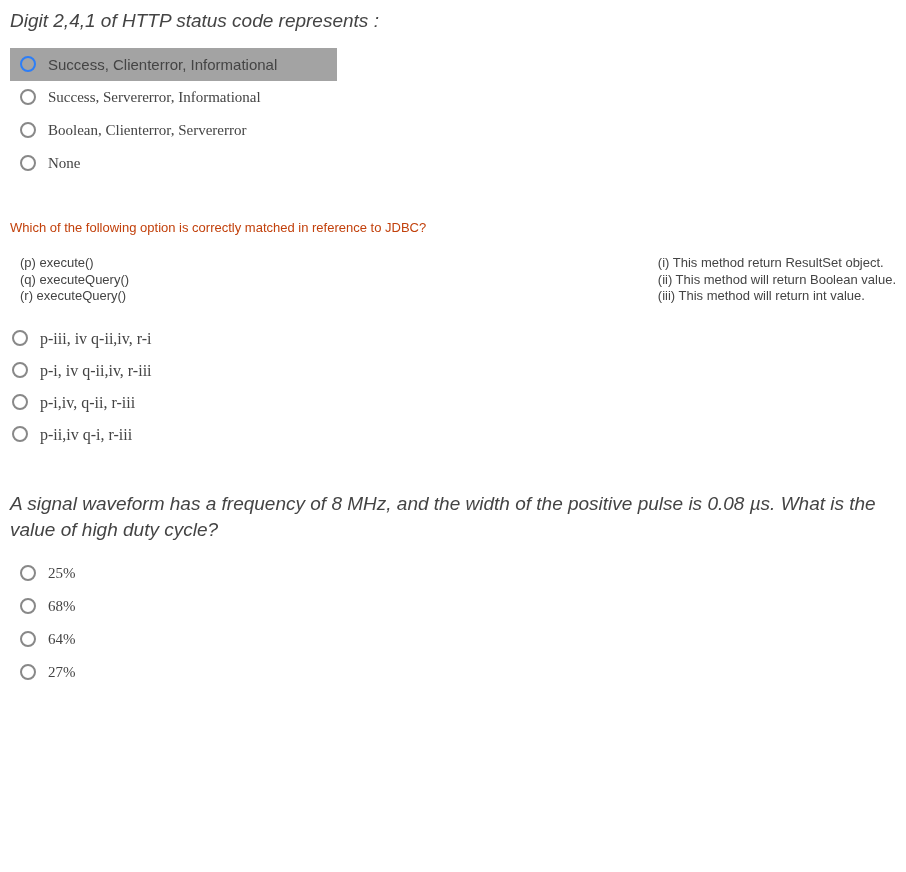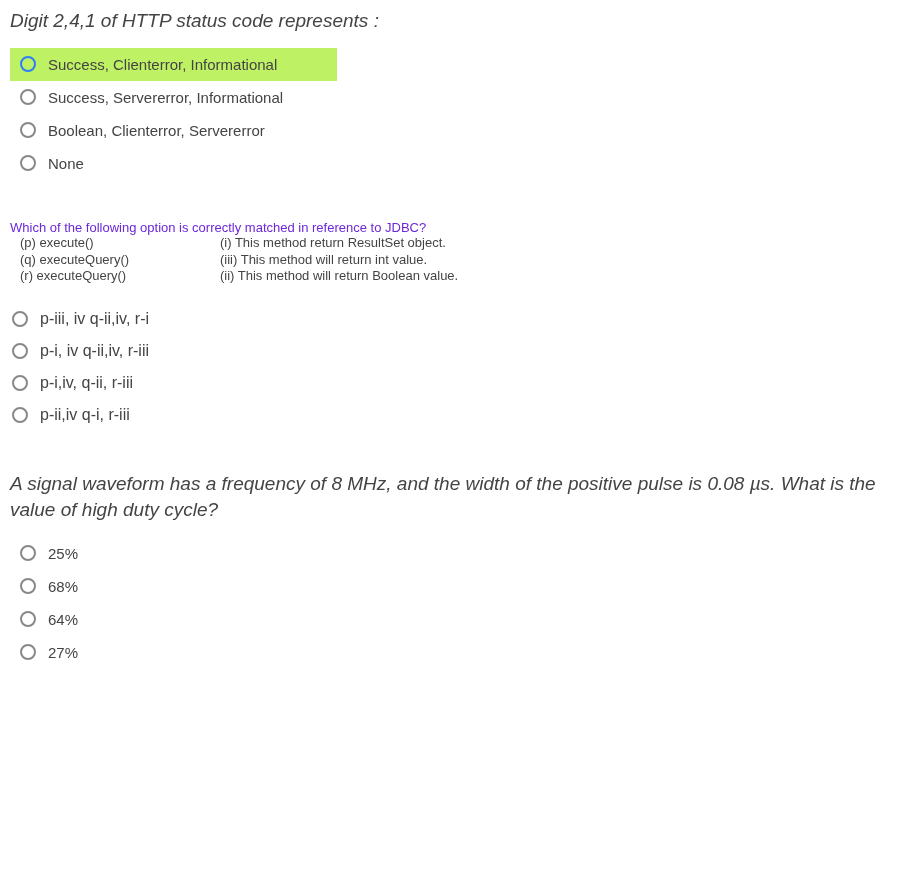--- a/index.html
+++ b/index.html
@@ -14,57 +14,59 @@
   .question-block { margin-bottom: 40px; }
   .question-title-large {
     font-size: 19px;
     color: #444;
     margin: 0 0 14px 0;
     line-height: 1.35;
     font-style: italic;
   }
   .question-title-small {
     font-size: 13px;
-    color: #6d28d9;
-    margin: 0 0 0 0;
+    color: #c2410c;
+    margin: 0 0 20px 0;
   }
   .match-cols {
     display: flex;
     margin: 0 0 18px 10px;
+    justify-content: space-between;
   }
   .match-col-left { width: 200px; }
   .match-col-right { }
   .match-line {
     font-size: 13px;
     color: #444;
     line-height: 1.3;
   }
   .option {
     display: flex;
-    align-items: center;
+    align-items: flex-start;
     padding: 8px 10px;
     font-size: 15px;
     color: #444;
     cursor: pointer;
+    font-family: Liberation Serif, serif;
   }
   .option.small { font-size: 16px; padding: 7px 0 7px 2px; }
   .radio {
     width: 16px;
     height: 16px;
     border: 2px solid #888;
     border-radius: 50%;
     margin-right: 12px;
     flex-shrink: 0;
   }
   .radio.selected {
     border-color: #2d7ef7;
   }
   .opt-label { }
   .hl-wrap {
-    background: #bef264;
+    background: #a3a3a3;
     display: inline-flex;
     align-items: center;
     padding: 8px 60px 8px 10px;
     font-size: 15px;
     color: #444;
     cursor: pointer;
   }
 </style>
 </head>
 <body>
@@ -92,22 +94,22 @@
 <div class="question-block">
   <div class="question-title-small">Which of the following option is correctly matched in reference  to JDBC?</div>
   <div class="match-cols">
     <div class="match-col-left">
       <div class="match-line">(p)  execute()</div>
       <div class="match-line">(q)  executeQuery()</div>
       <div class="match-line">(r)  executeQuery()</div>
     </div>
     <div class="match-col-right">
       <div class="match-line">(i) This method return ResultSet object.</div>
+      <div class="match-line">(ii) This method will return Boolean value.</div>
       <div class="match-line">(iii) This method will return int value.</div>
-      <div class="match-line">(ii) This method will return Boolean value.</div>
     </div>
   </div>
   <div class="option small">
     <span class="radio"></span>
     <span class="opt-label">p-iii,  iv  q-ii,iv, r-i</span>
   </div>
   <div class="option small">
     <span class="radio"></span>
     <span class="opt-label">p-i,  iv  q-ii,iv, r-iii</span>
   </div>

